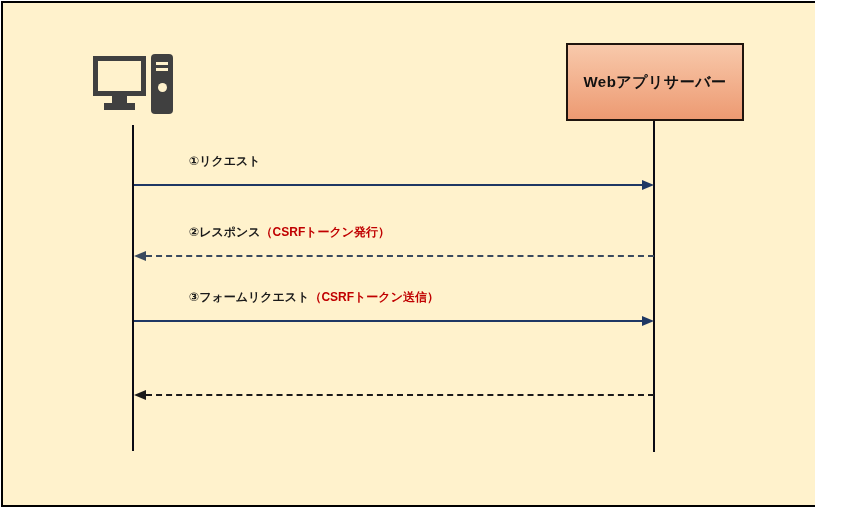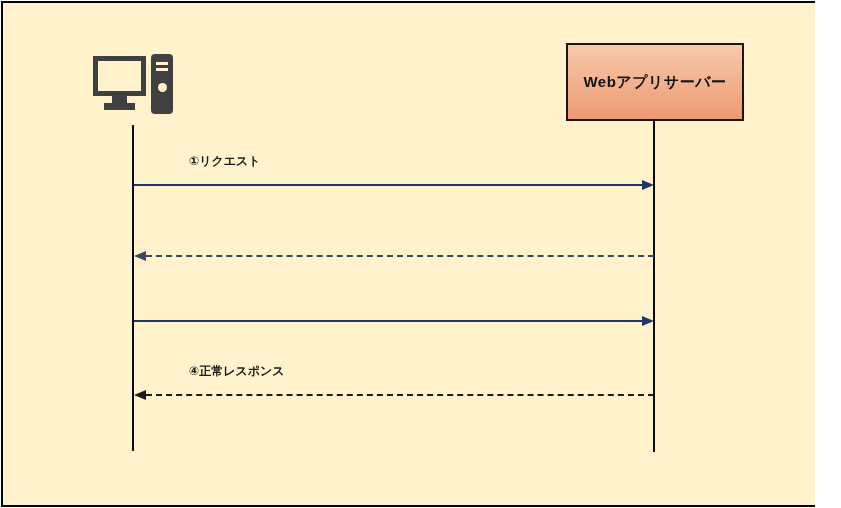--- a/index.html
+++ b/index.html
@@ -129,32 +129,35 @@
     <div class="lifeline server"></div>
 
     <div class="msg-label" style="top:150px">
       <span>①リクエスト</span><span class="red"></span>
     </div>
     <div class="msg-arrow" style="top:181px">
       <div class="line solid"></div>
       <div class="head right"></div>
     </div>
 
+    <div class="msg-label" style="top:221px">
+      <span>②レスポンス</span><span class="red">（CSRFトークン発行）</span>
+    </div>
     <div class="msg-arrow" style="top:252px">
       <div class="line dash-b"></div>
       <div class="head left-b"></div>
     </div>
 
+    <div class="msg-label" style="top:286px">
+      <span>③フォームリクエスト</span><span class="red">（CSRFトークン送信）</span>
+    </div>
     <div class="msg-arrow" style="top:317px">
       <div class="line solid"></div>
       <div class="head right"></div>
     </div>
 
-    <div class="msg-label" style="top:360px">
-      <span>④正常レスポンス</span><span class="red"></span>
-    </div>
     <div class="msg-arrow" style="top:391px">
       <div class="line dash-k"></div>
       <div class="head left-k"></div>
     </div>
 
   </div>
 </div>
 
 </body></html>

